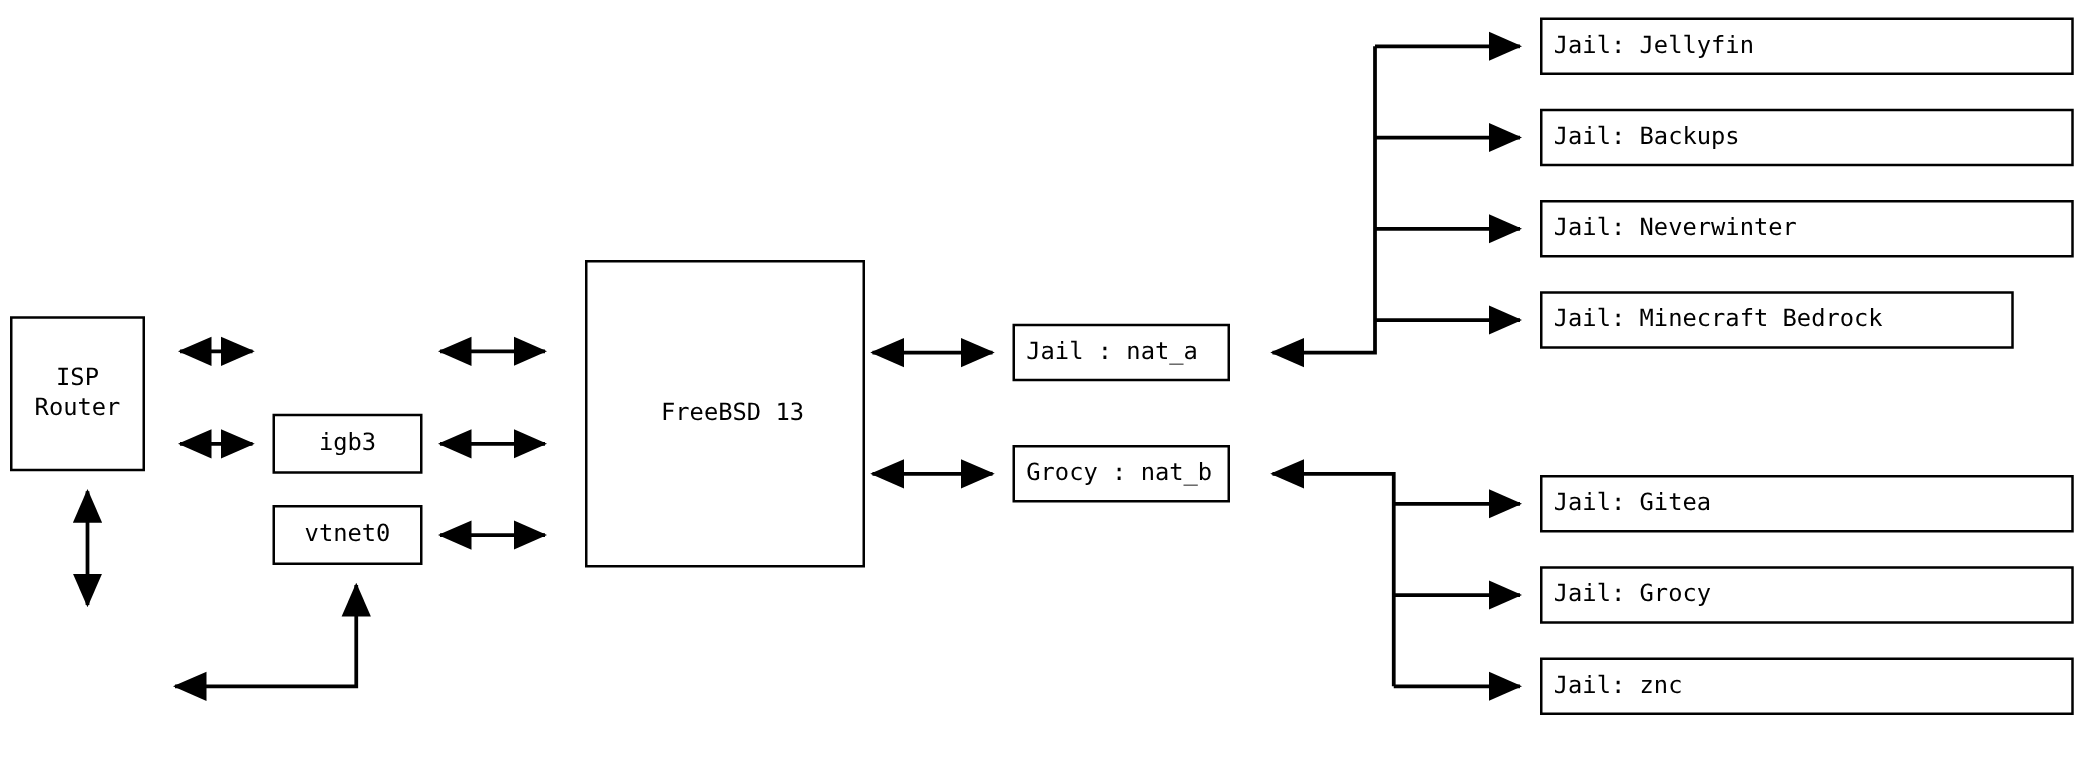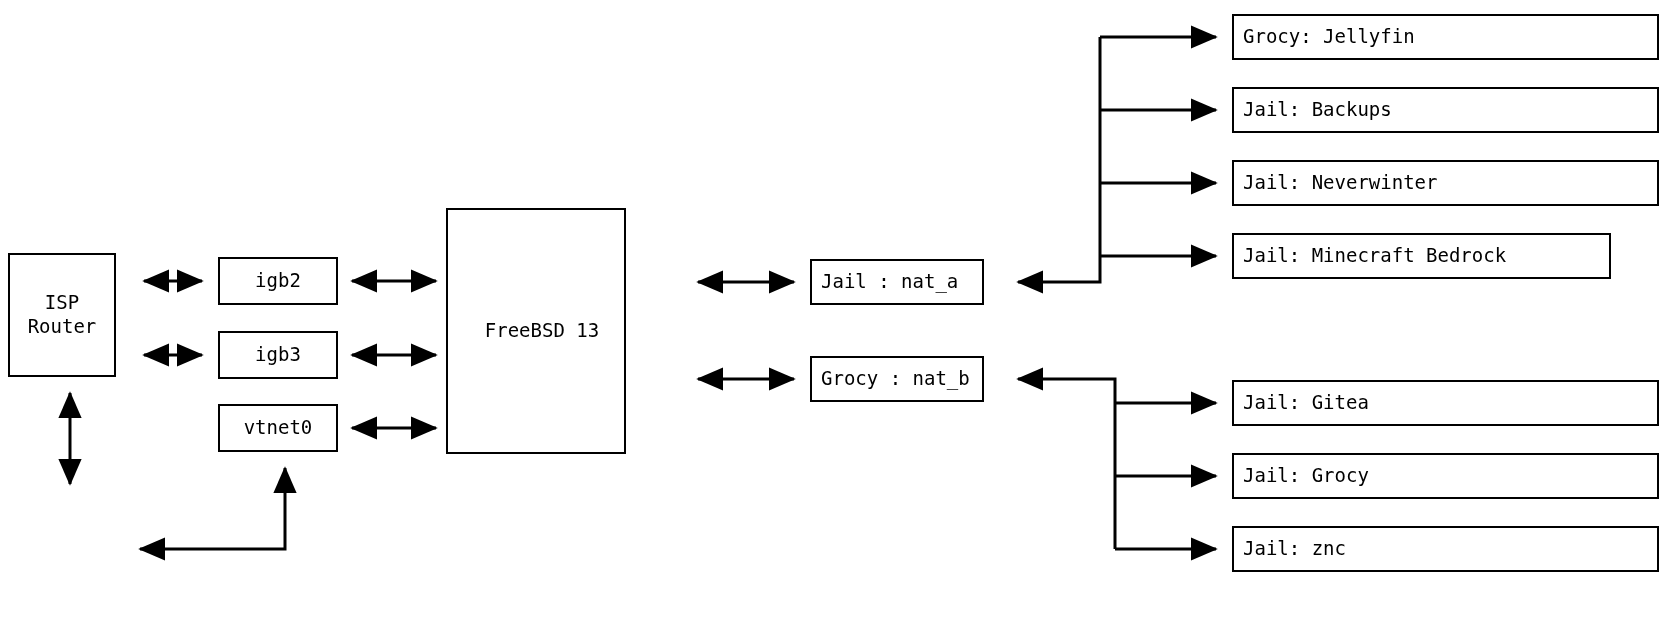--- a/index.html
+++ b/index.html
@@ -96,46 +96,43 @@
       <line x1="1115" y1="549" x2="1216" y2="549" marker-end="url(#arrowEnd)"></line>
     </g>
   </svg>
 
   <div class="node center" style="left:8px; top:253px; width:108px; height:124px;">
     <span class="lbl">ISP
 Router</span>
   </div>
 
 
-  <div class="node center" style="left:218px; top:257px; width:120px; height:48px;">
-    <span class="lbl">igb2</span>
-  </div>
 
   <div class="node center" style="left:218px; top:331px; width:120px; height:48px;">
     <span class="lbl">igb3</span>
   </div>
 
   <div class="node center" style="left:218px; top:404px; width:120px; height:48px;">
     <span class="lbl">vtnet0</span>
   </div>
 
-  <div class="node center" style="left:446px; top:208px; width:180px; height:246px;padding-left:12px;">
+  <div class="node center" style="left:468px; top:208px; width:224px; height:246px;padding-left:12px;">
     <span class="lbl">FreeBSD 13</span>
   </div>
 
   <div class="node left" style="left:810px; top:259px; width:174px; height:46px;">
     <span class="lbl">Jail : nat_a</span>
   </div>
 
   <div class="node left" style="left:810px; top:356px; width:174px; height:46px;">
     <span class="lbl">Grocy : nat_b</span>
   </div>
 
   <div class="node left" style="left:1232px; top:14px; width:427px; height:46px;">
-    <span class="lbl">Grocy: Jellyfin</span>
+    <span class="lbl">Jail: Jellyfin</span>
   </div>
 
   <div class="node left" style="left:1232px; top:87px; width:427px; height:46px;">
     <span class="lbl">Jail: Backups</span>
   </div>
 
   <div class="node left" style="left:1232px; top:160px; width:427px; height:46px;">
     <span class="lbl">Jail: Neverwinter</span>
   </div>
 

